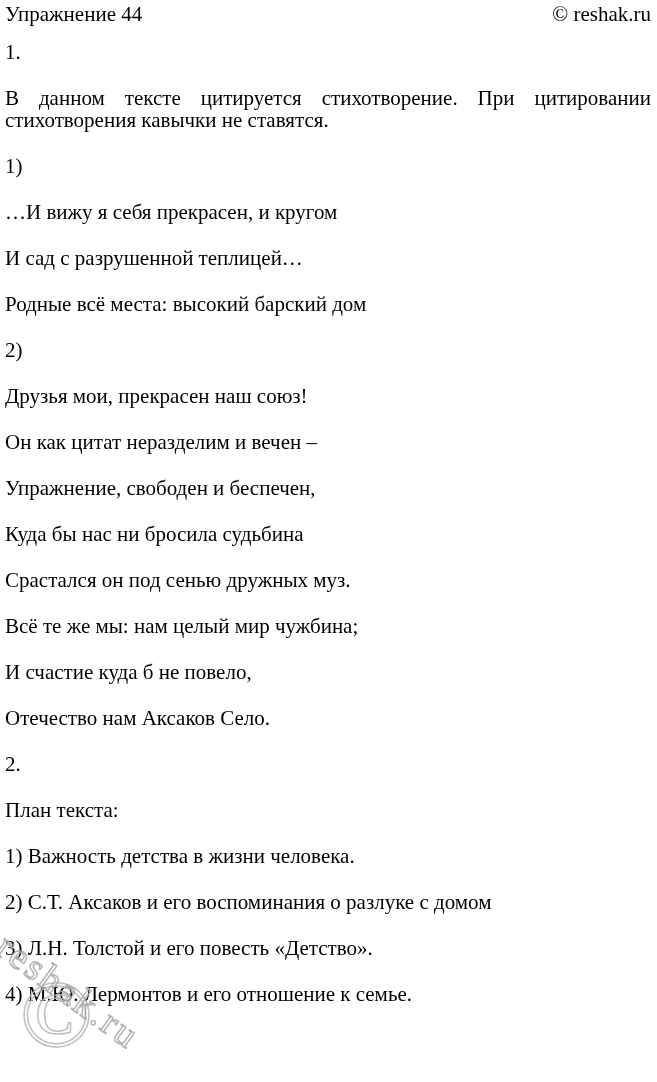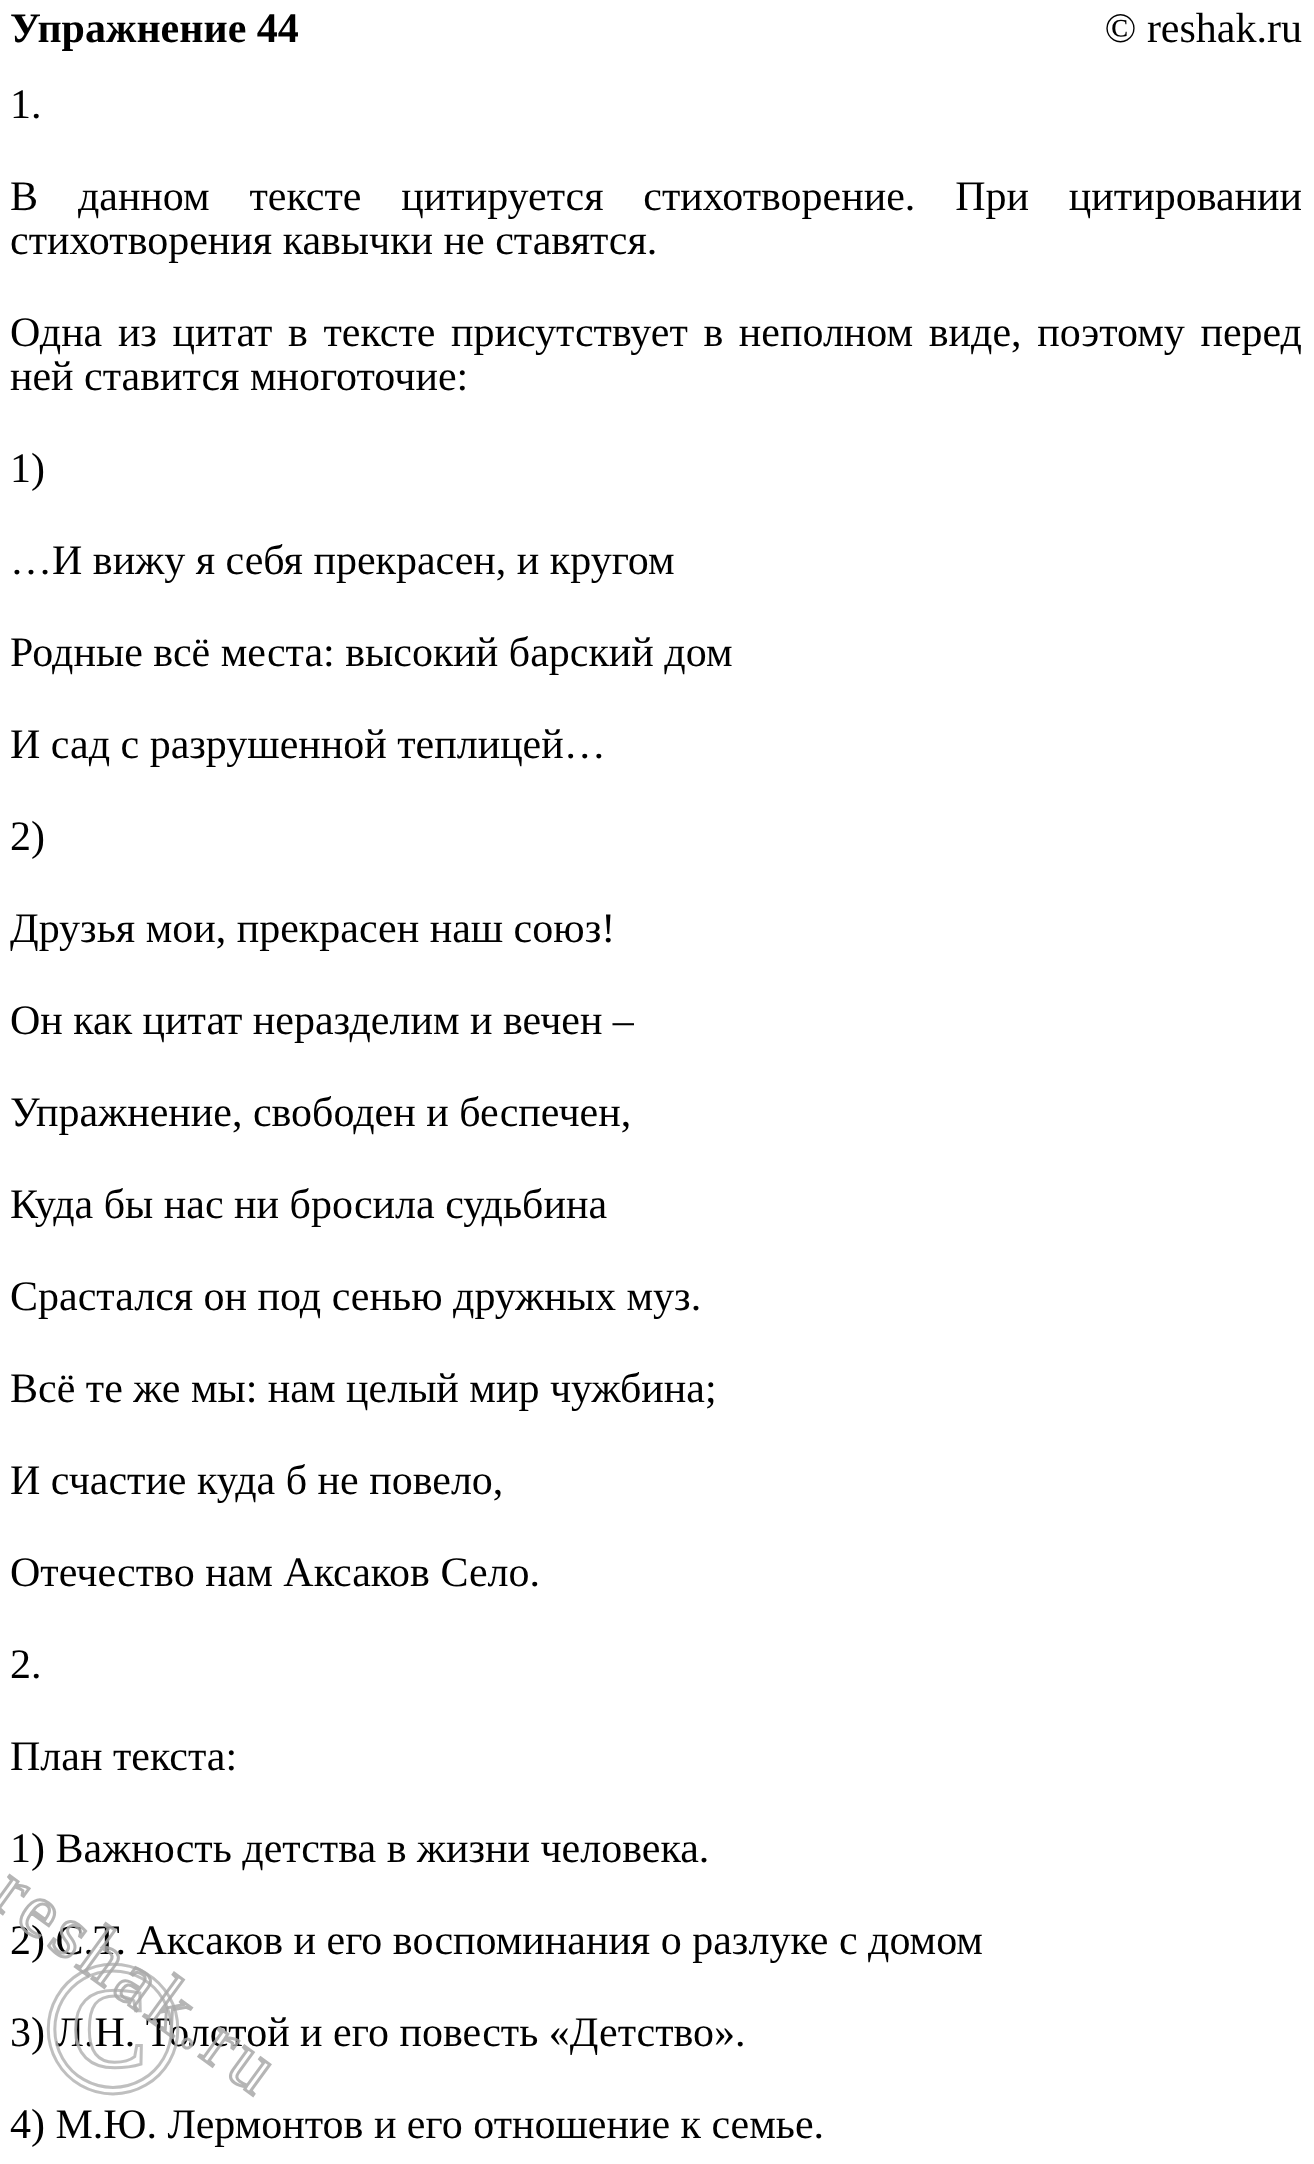--- a/index.html
+++ b/index.html
@@ -21,21 +21,21 @@
     position: relative;
     z-index: 1;
   }
   .header-row {
     display: flex;
     justify-content: space-between;
     align-items: baseline;
     margin-bottom: 16px;
   }
   .title {
-    font-weight: bold;
+    font-weight: normal;
     line-height: 22px;
     text-align: right;
   }
   .copyright {
     font-weight: normal;
     line-height: 22px;
     margin-left: 20px;
   }
   p.block {
     margin: 0 0 24px 0;
@@ -78,27 +78,26 @@
 
   <div class="header-row">
     <span class="title">Упражнение 44</span>
     <span class="copyright">© reshak.ru</span>
   </div>
 
   <p class="block">1.</p>
 
   <p class="block justified">В данном тексте цитируется стихотворение. При цитировании стихотворения кавычки не ставятся.</p>
 
-  <p class="block justified">Одна из цитат в тексте присутствует в неполном виде, поэтому перед ней ставится многоточие:</p>
 
   <p class="block">1)</p>
 
   <p class="block">…И вижу я себя прекрасен, и кругом</p>
+  <p class="block">И сад с разрушенной теплицей…</p>
   <p class="block">Родные всё места: высокий барский дом</p>
-  <p class="block">И сад с разрушенной теплицей…</p>
 
   <p class="block">2)</p>
 
   <p class="block">Друзья мои, прекрасен наш союз!</p>
   <p class="block">Он как цитат неразделим и вечен –</p>
   <p class="block">Упражнение, свободен и беспечен,</p>
   <p class="block">Куда бы нас ни бросила судьбина</p>
   <p class="block">Срастался он под сенью дружных муз.</p>
   <p class="block">Всё те же мы: нам целый мир чужбина;</p>
   <p class="block">И счастие куда б не повело,</p>

